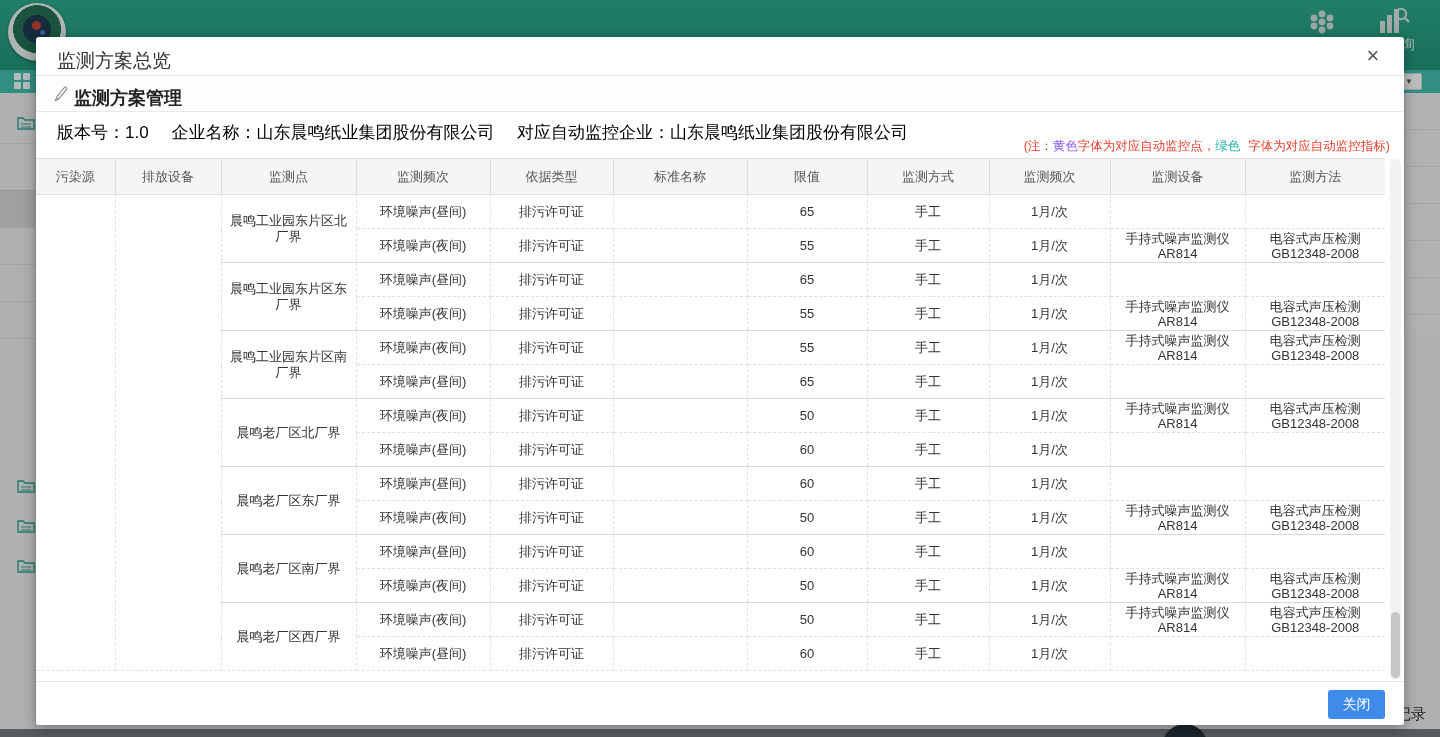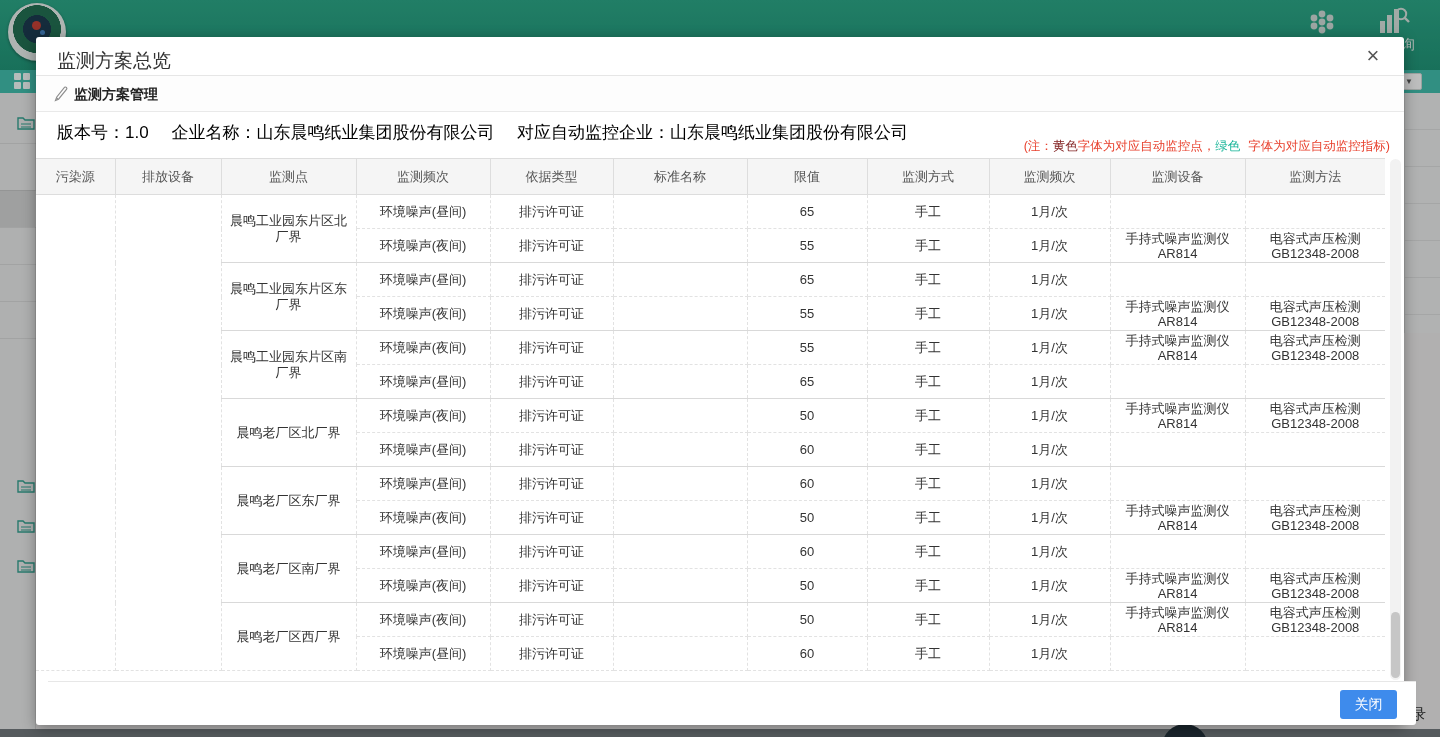--- a/index.html
+++ b/index.html
@@ -47,21 +47,21 @@
   
   .modal { position:absolute; left:36px; top:37px; width:1368px; height:688px; background:#fff;
     border-radius:3px; box-shadow:0 3px 14px rgba(0,0,0,.35); z-index:10; }
   .modal-titlebar { position:absolute; left:0; top:0; width:100%; height:39px; border-bottom:1px solid #e6e6e6; }
   .modal-title { position:absolute; left:21px; top:11px; font-size:19px; color:#333; }
   .modal-close { position:absolute; right:18px; top:6px; font-size:22px; color:#555; cursor:pointer;
     width:26px; text-align:center; line-height:26px; }
 
   .section-bar { position:absolute; left:0; top:39px; width:100%; height:36px; border-bottom:1px solid #e9e9e9; background:#fdfdfd; }
   .pen-icon { position:absolute; left:17px; top:8px; }
-  .section-title { position:absolute; left:38px; top:10px; font-size:14px; font-weight:bold; color:#222; }
+  .section-title { position:absolute; left:38px; top:10px; font-size:18px; font-weight:bold; color:#222; }
 
   .info-row { position:absolute; left:0; top:75px; width:100%; height:46px; }
   .info-left { position:absolute; left:21px; top:9px; font-size:17px; color:#000000; }
   .info-left b { font-weight:normal; }
   .info-gap { display:inline-block; width:18px; }
   .note { position:absolute; right:14px; bottom:3px; font-size:12.5px; }
 
   .table-wrap { position:absolute; left:0; top:121px; width:1356px; height:522px; overflow:hidden; }
   table.plan { border-collapse:collapse; table-layout:fixed; width:1349px; }
   .plan th { height:36px; background:#f5f5f5; border:1px solid #ddd; border-left:1px solid #e4e4e4;
@@ -70,21 +70,21 @@
   .plan th:last-child, .plan td:last-child { border-right:none; }
   .plan td { height:34px; border:1px dashed #e2e2e2; font-size:13px; color:#333;
     text-align:center; line-height:16px; padding:1px 6px; overflow:hidden; }
   .plan tr.group-start td { border-top:1px solid #d9d9d9; }
   .plan td.span-col { border-top:none; }
   .plan td div { line-height:15px; }
 
   .v-scrollbar { position:absolute; right:3px; top:122px; width:11px; height:521px; background:#f2f2f2; border-radius:6px; }
   .v-scrollbar .thumb { position:absolute; left:1px; bottom:2px; width:9px; height:66px; background:#c6c6c6; border-radius:5px; cursor:pointer; }
 
-  .modal-footer { position:absolute; left:12px; bottom:0; width:100%; height:44px; border-top:1px solid #e7e7e7; background:#fff; border-radius:0 0 3px 3px; }
+  .modal-footer { position:absolute; left:0; bottom:0; width:100%; height:44px; border-top:1px solid #e7e7e7; background:#fff; border-radius:0 0 3px 3px; }
   .close-btn { position:absolute; right:19px; top:8px; width:57px; height:29px; background:#3e8bec; color:#fff;
     border:none; border-radius:3px; font-size:14px; font-family:inherit; cursor:pointer; }
 </style>
 </head>
 <body>
 
 <div class="stage">
 
   <div class="bg-layer">
 
@@ -181,21 +181,21 @@
       <div class="section-title">监测方案管理</div>
     </div>
 
     <div class="info-row">
       <div class="info-left">
         <b>版本号：</b><b>1.0</b><span class="info-gap"></span>
         <b>企业名称：</b><b>山东晨鸣纸业集团股份有限公司</b><span class="info-gap"></span>
         <b>对应自动监控企业：</b><b>山东晨鸣纸业集团股份有限公司</b>
       </div>
       <div class="note">
-        <span id="note1" style="color: rgb(232, 64, 45);">(注：</span><span id="noteY" style="color: #7f1d1d;">黄色</span><span id="note2" style="color: rgb(232, 64, 45);">字体为对应自动监控点，</span><span id="noteG" style="color: rgb(23, 181, 152);">绿色</span><span id="note3" style="color: rgb(232, 64, 45); margin-left: 8px;">字体为对应自动监控指标)</span>
+        <span id="note1" style="color: rgb(232, 64, 45);">(注：</span><span id="noteY" style="color: #8b5cf6;">黄色</span><span id="note2" style="color: rgb(232, 64, 45);">字体为对应自动监控点，</span><span id="noteG" style="color: rgb(23, 181, 152);">绿色</span><span id="note3" style="color: rgb(232, 64, 45); margin-left: 8px;">字体为对应自动监控指标)</span>
       </div>
     </div>
 
     <div class="table-wrap">
       <table class="plan">
         <colgroup>
           <col style="width:79px">
             <col style="width:106px">
             <col style="width:135px">
             <col style="width:134px">

